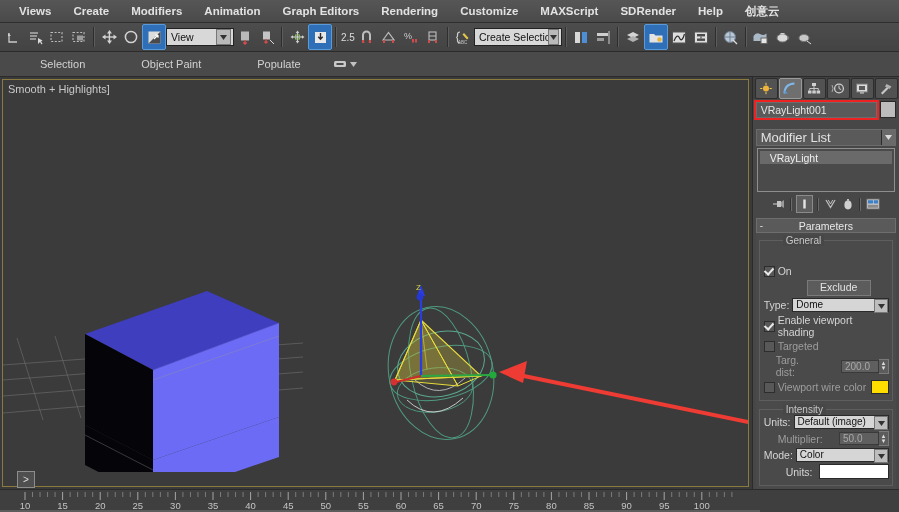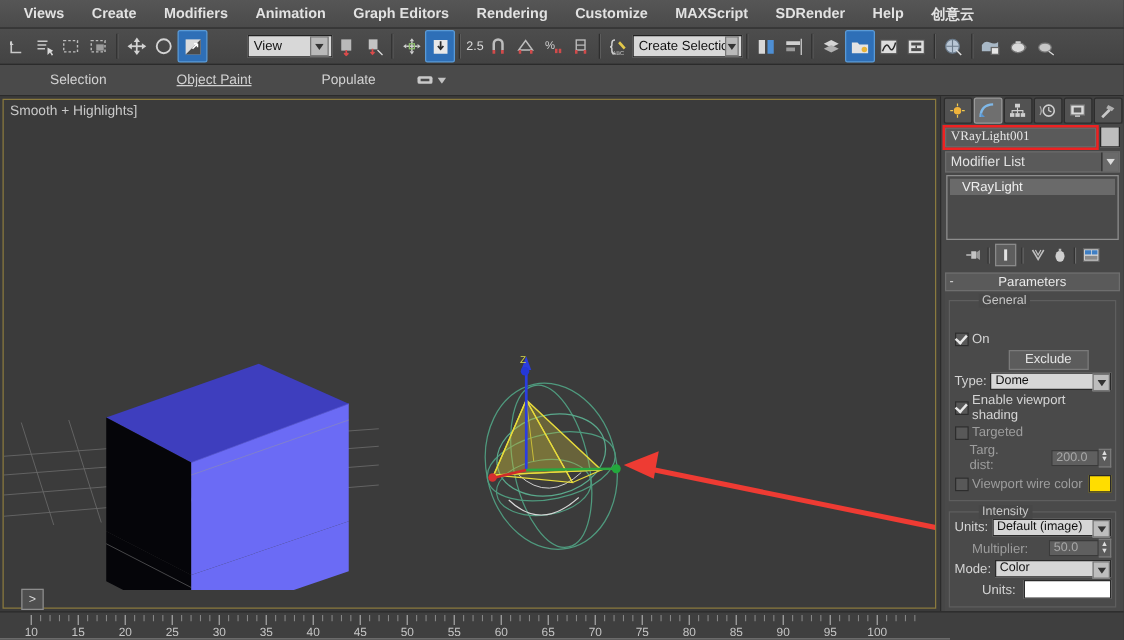--- a/index.html
+++ b/index.html
@@ -29,23 +29,23 @@
   .viewport{position:absolute;left:2px;top:2px;right:3px;bottom:2px;background:#3b3b3b;border:1px solid #8a7a3e;overflow:hidden;}
   .vplabel{position:absolute;left:5px;top:3px;color:#c9c9c9;font-size:11px;}
 
   
   .cmdpanel{flex:0 0 139px;background:#474747;border-left:1px solid #2b2b2b;display:flex;flex-direction:column;padding:0;box-sizing:border-box;}
   .cptabs{height:22px;display:flex;background:#3f3f3f;align-items:center;padding:1px 1px 0 2px;gap:1px;}
   .cptab{width:21px;height:19px;background:#525252;border:1px solid #2d2d2d;border-radius:2px;display:flex;align-items:center;justify-content:center;}
   .cptab.act{background:#6f6f6f;border-color:#9a9a9a;}
   .namerow{display:flex;align-items:center;padding:2px 3px;gap:3px;}
   .namefield{flex:1 1 auto;height:16px;background:#5a5a5a;border:1px solid #6b6b6b;color:#e6e6e6;font-size:10.5px;display:flex;align-items:center;padding-left:4px;box-sizing:border-box;}
-  .nameHL{outline:2px solid #ee2222;outline-offset:0px;font-family:Liberation Serif, serif;}
+  .nameHL{outline:2px solid #ee2222;outline-offset:0px;}
   .swatch{width:14px;height:15px;background:#bdbdbd;border:1px solid #2a2a2a;}
-  .modlist{margin:1px 3px 2px 3px;height:24px;background:#5a5a5a;border:1px solid #6b6b6b;display:flex;align-items:center;font-size:11px;color:#e2e2e2;padding-left:4px;box-sizing:border-box;}
+  .modlist{margin:9px 3px 2px 3px;height:24px;background:#5a5a5a;border:1px solid #6b6b6b;display:flex;align-items:center;font-size:13px;color:#e2e2e2;padding-left:4px;box-sizing:border-box;}
   .modlist .arw{margin-left:auto;width:13px;height:15px;background:#6a6a6a;border-left:1px solid #2a2a2a;display:flex;align-items:center;justify-content:center;}
   .stack{margin:0 4px;height:104px;background:#4a4a4a;border:1px solid #8e8e8e;box-sizing:border-box;padding:2px;}
   .stackitem{height:13px;background:#6a6a6a;color:#efefef;font-size:10.5px;display:flex;align-items:center;padding-left:10px;}
   .stackbtns{height:20px;display:flex;align-items:center;justify-content:center;gap:2px;margin-top:3px;}
   .sbtn{width:15px;height:16px;display:flex;align-items:center;justify-content:center;}
   .sbtn.box{background:#5e5e5e;border:1px solid #8a8a8a;}
   .ssep{width:1px;height:13px;background:#333;border-right:1px solid #6a6a6a;margin:0 2px;}
 
   .rollout{margin:5px 3px 0 3px;background:#4a4a4a;}
   .rollhdr{height:13px;background:#5a5a5a;border:1px solid #6e6e6e;display:flex;align-items:center;justify-content:center;position:relative;color:#e8e8e8;font-size:10.5px;}
@@ -135,21 +135,21 @@
           <circle cx="8" cy="8" r="5.6" fill="none" stroke="#d3d3d3" stroke-width="1.5"></circle>
         </svg>
     </div>
     <div class="tbtn act">
       <svg width="15" height="15" viewBox="0 0 15 15">
           <rect x="1.5" y="1.5" width="12" height="12" fill="#dcdcdc"></rect>
           <path d="M1.5 13.5 L13.5 1.5 L13.5 13.5Z" fill="#4a4a4a"></path>
           <path d="M7 9 L11 5 M11 5 L8.2 5 M11 5 L11 7.8" stroke="#ffffff" stroke-width="1.2" fill="none"></path>
         </svg>
     </div>
-    <div class="tcombo" style="width:68px;margin-left:32px;">
+    <div class="tcombo" style="width:68px;">
       <span>View</span>
       <span class="arw">
         <svg width="7" height="5" viewBox="0 0 7 5">
             <path d="M0 0 L7 0 L3.5 5Z" fill="#333"></path>
           </svg>
       </span>
     </div>
     <div class="tbtn">
       <svg width="15" height="15" viewBox="0 0 15 15">
           <rect x="3" y="1.5" width="8" height="9" fill="#b9b9b9"></rect>
@@ -296,21 +296,21 @@
     <div class="tbtn">
       <svg width="17" height="15" viewBox="0 0 17 15">
           <ellipse cx="8" cy="8" rx="5" ry="3.6" fill="#c6c6c6" stroke="#777"></ellipse>
           <path d="M11 11 L15 14" stroke="#ddd" stroke-width="1"></path>
         </svg>
     </div>
   </div>
 
   <div class="ribbon">
     <div class="rtab" style="margin-left:26px;">Selection</div>
-    <div class="rtab" style="margin-left:28px;text-decoration:underline;">Object Paint</div>
+    <div class="rtab" style="margin-left:28px;">Object Paint</div>
     <div class="rtab" style="margin-left:28px;">Populate</div>
     <div style="display:flex;align-items:center;gap:3px;margin-left:18px;">
       <svg width="14" height="10" viewBox="0 0 14 10">
           <rect x="1" y="2" width="12" height="6" rx="1.5" fill="#c9c9c9"></rect>
           <rect x="3.5" y="4" width="7" height="2" fill="#4a4a4a"></rect>
         </svg>
       <svg width="7" height="5" viewBox="0 0 7 5">
           <path d="M0 0 L7 0 L3.5 5Z" fill="#c2c2c2"></path>
         </svg>
     </div>

